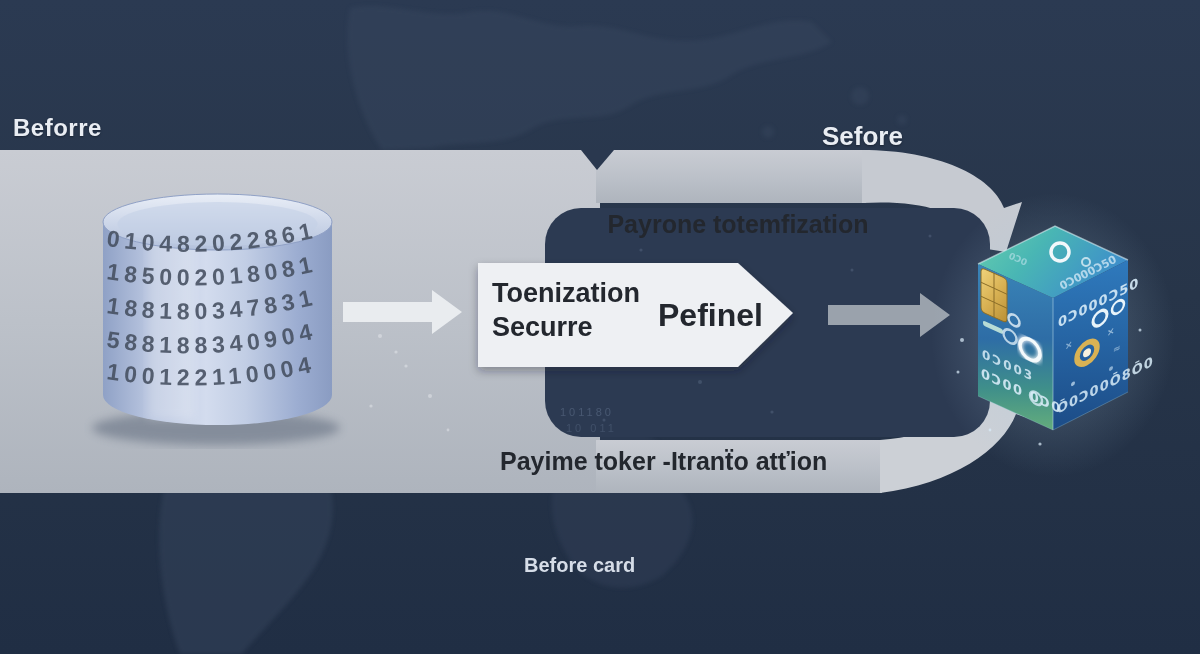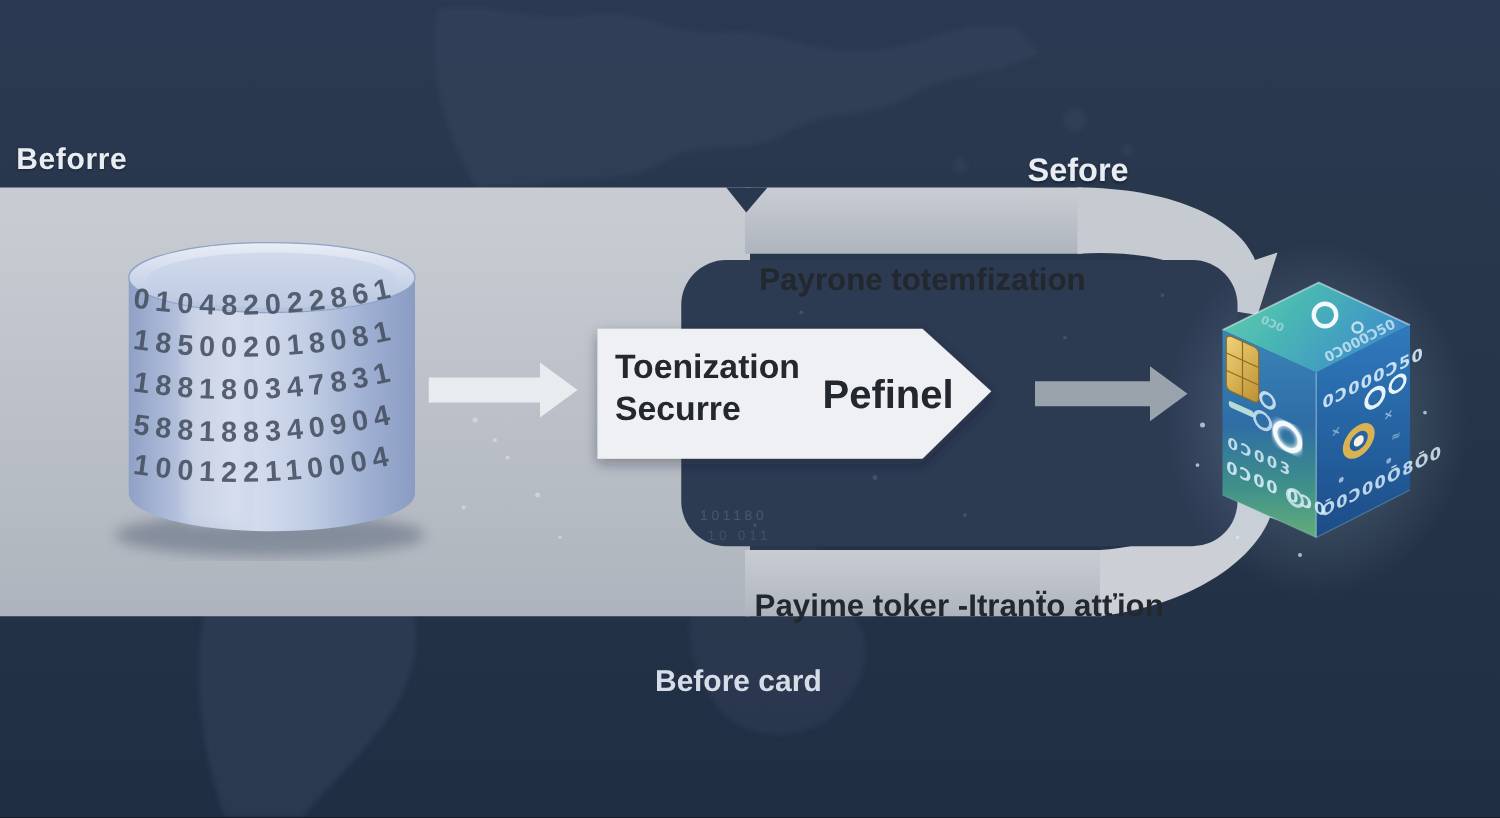--- a/index.html
+++ b/index.html
@@ -10,22 +10,22 @@
   }
   .stage svg{position:absolute;left:0;top:0;}
   .label{position:absolute;font-weight:bold;white-space:nowrap;}
   .label-light{color:#e9edf3;text-shadow:0 1px 2px rgba(10,16,26,.5);}
   .label-dark{color:#23272e;}
   .lbl-before-tl{left:13px;top:114px;font-size:24px;letter-spacing:.5px;}
   .lbl-before-tr{left:822px;top:73px;font-size:26px;margin-top:48px;}
   .lbl-top-arrow{left:600px;top:166px;width:276px;text-align:center;font-size:25px;margin-top:44px;}
   .lbl-process{left:492px;top:276px;font-size:27px;line-height:34px;}
   .lbl-process-right{left:658px;top:297px;font-size:32px;}
-  .lbl-bottom-arrow{left:516px;top:447px;width:415px;text-align:right;font-size:25px;margin-top:24px;}
-  .lbl-caption{left:524px;top:532px;font-size:24px;color:#d6dde8;}
+  .lbl-bottom-arrow{left:500px;top:447px;width:415px;text-align:left;font-size:25px;}
+  .lbl-caption{left:524px;top:554px;font-size:20px;color:#d6dde8;}
   .cyl-digits{font-family:"Liberation Sans",sans-serif;font-weight:bold;font-size:23px;
     fill:#454f60;letter-spacing:5px;opacity:.88;}
   .cube-glyph{font-family:"DejaVu Sans",sans-serif;font-weight:bold;fill:#d8ecf8;}
 </style>
 </head>
 <body>
 
 <div class="stage">
 
 <svg width="1200" height="654" viewBox="0 0 1200 654" xmlns="http://www.w3.org/2000/svg">

